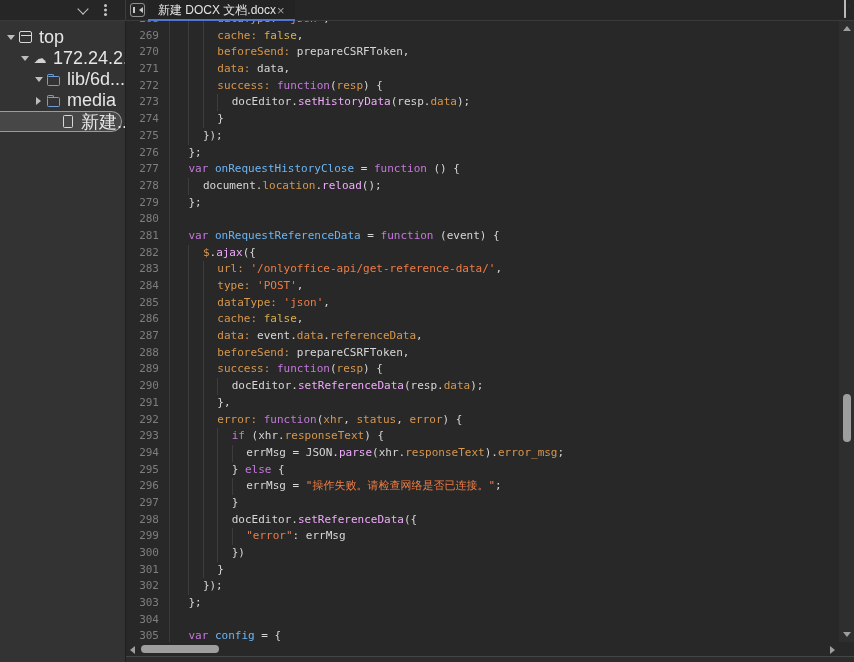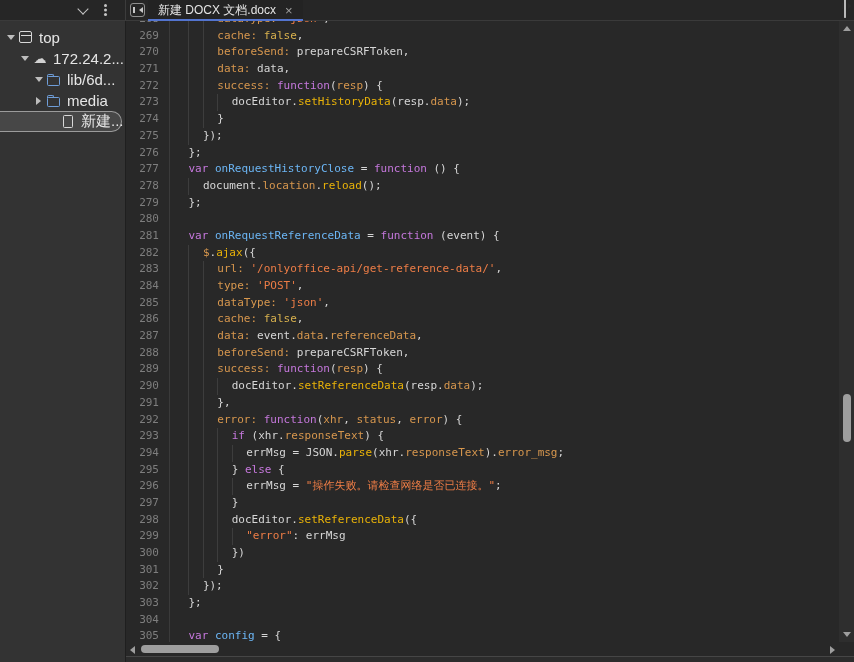--- a/index.html
+++ b/index.html
@@ -30,21 +30,21 @@
     width:15px;height:14px;margin:3px 3px 0 4px;border:1px solid #8f8f8f;border-radius:3px;
     position:relative;background:transparent;flex:none;cursor:pointer;box-sizing:border-box;
   }
   .panel-btn .pbar{position:absolute;left:2px;top:3px;width:1.5px;height:6px;background:#c8c8c8;}
   .panel-btn .ptri{position:absolute;left:5px;top:2.5px;width:0;height:0;
     border:3.5px solid transparent;border-right:4.5px solid #c8c8c8;}
   .panel-btn.lightbg{background:#b9b9b9;border-color:#b9b9b9;margin:3px 4px 0 0;}
   .panel-btn.lightbg .pbar{left:auto;right:2px;background:#2a2a2a;}
   .panel-btn.lightbg .ptri{left:3px;border-right:none;border-left:4.5px solid #2a2a2a;}
   .tab{
-    display:flex;align-items:center;gap:8px;padding:0 9px 0 10px;position:relative;
+    display:flex;align-items:center;gap:0;padding:0 9px 0 10px;position:relative;
     background:#232323;cursor:pointer;max-width:200px;
   }
   .tab::after{content:"";position:absolute;left:0;right:0;bottom:-1px;height:2px;background:#5374cf;}
   .tab-title{font-size:12px;color:#e4e4e4;white-space:nowrap;}
   .tab-close{font-size:13px;color:#9f9f9f;line-height:1;cursor:pointer;padding:0 1px;}
   .rbtn-holder{position:absolute;right:4px;top:0;}
   
   .main{position:absolute;top:21px;left:0;right:0;bottom:0;display:flex;}
   .sidebar{
     width:126px;flex:none;background:#333333;border-right:1px solid #1f1f1f;
@@ -62,34 +62,34 @@
   .ticon.frame::before{content:"";position:absolute;left:2px;top:1px;width:11px;height:10px;
     border:1.5px solid #d8d8d8;border-radius:2px;}
   .ticon.frame::after{content:"";position:absolute;left:4px;top:4.5px;width:10px;height:1.5px;background:#d8d8d8;}
   .ticon.cloud{font-size:13px;color:#d2d2d2;line-height:15px;text-align:center;}
   .ticon.folder::before{content:"";position:absolute;left:2px;top:4px;width:11px;height:8px;
     border:1.5px solid #6f9ed9;border-radius:1.5px;}
   .ticon.folder::after{content:"";position:absolute;left:2px;top:1.5px;width:5px;height:2px;
     border:1.5px solid #6f9ed9;border-bottom:none;border-radius:2px 2px 0 0;}
   .ticon.file::before{content:"";position:absolute;left:4px;top:0.5px;width:8px;height:11px;
     border:1.5px solid #d8d8d8;border-radius:1.5px;}
-  .tlabel{font-size:15px;color:#e6e6e6;margin-left:4px;white-space:nowrap;}
+  .tlabel{font-size:18px;color:#e6e6e6;margin-left:4px;white-space:nowrap;}
   
   .editor{flex:1;position:relative;background:#282828;overflow:hidden;}
   .code-viewport{position:absolute;left:0;top:0;right:15px;bottom:20px;overflow:hidden;}
   .code-inner{margin-top:-10px;}
   .line{height:16.7px;line-height:16.7px;display:flex;white-space:nowrap;
     font-family:"DejaVu Sans Mono", monospace;font-size:11px;}
   .ln{width:44px;flex:none;box-sizing:border-box;padding-right:10px;text-align:right;
     color:#7e7e7e;border-right:1px solid #3a3a3a;cursor:pointer;}
   .ct{padding-left:4px;white-space:pre;}
   .g{display:inline-block;width:14.45px;height:16.7px;vertical-align:top;box-sizing:border-box;}
   .g.gb{border-left:1px solid #3d3d3d;}
   .c-k{color:#c678dd;} .c-d{color:#6cb6f5;margin-top:36px;} .c-p{color:#d7974e;}
-  .c-m{color:#eab308;} .c-s{color:#ee7d46;} .c-b{color:#d8b14e;} .c-t{color:#d6d6d6;}
+  .c-m{color:#f0abfc;} .c-s{color:#ee7d46;} .c-b{color:#d8b14e;} .c-t{color:#d6d6d6;}
   
   .vscroll{position:absolute;top:0;right:0;bottom:20px;width:15px;background:#2e2e2e;}
   .tri{position:absolute;width:0;height:0;}
   .tri.up{left:3.5px;top:5px;border:4px solid transparent;border-bottom:5px solid #9e9e9e;border-top:none;}
   .tri.down{left:3.5px;bottom:5px;border:4px solid transparent;border-top:5px solid #9e9e9e;border-bottom:none;}
   .tri.left{left:4px;top:3.5px;border:4px solid transparent;border-right:5px solid #9e9e9e;border-left:none;}
   .tri.right{right:4px;top:3.5px;border:4px solid transparent;border-left:5px solid #9e9e9e;border-right:none;}
   .vthumb{position:absolute;left:3.5px;top:373px;width:8px;height:48px;background:#9e9e9e;border-radius:4px;cursor:pointer;}
   .hscroll{position:absolute;left:0;right:15px;bottom:6px;height:14px;background:#282828;}
   .hthumb{position:absolute;left:15px;top:3px;width:78px;height:8px;background:#9e9e9e;border-radius:4px;cursor:pointer;}

